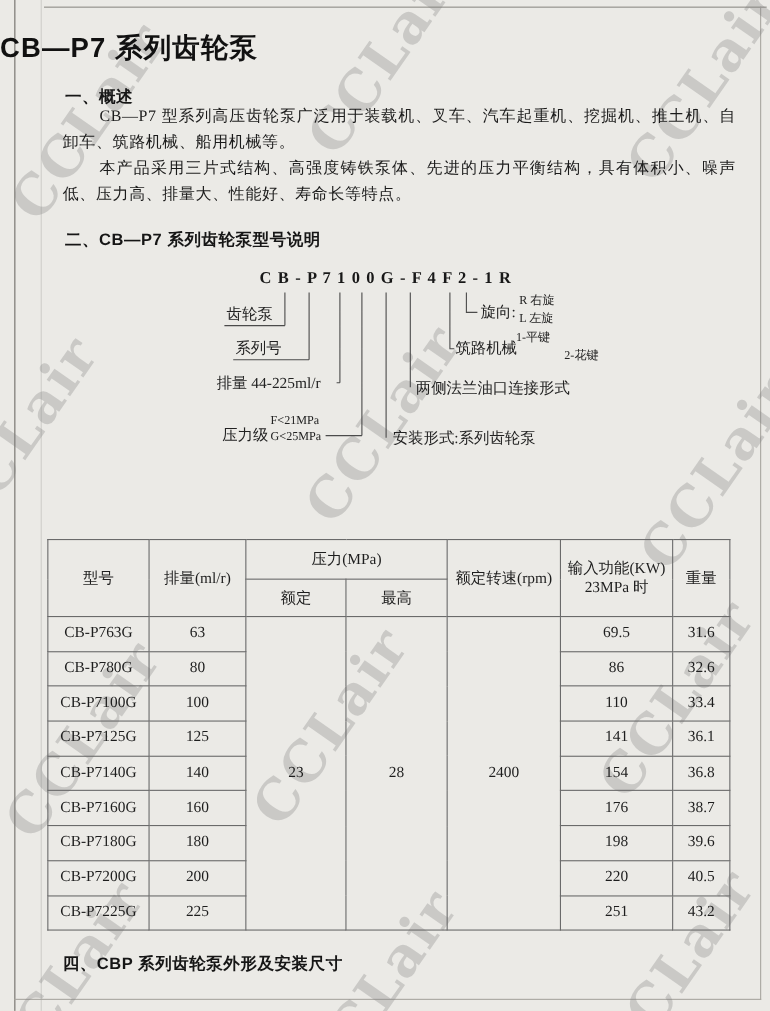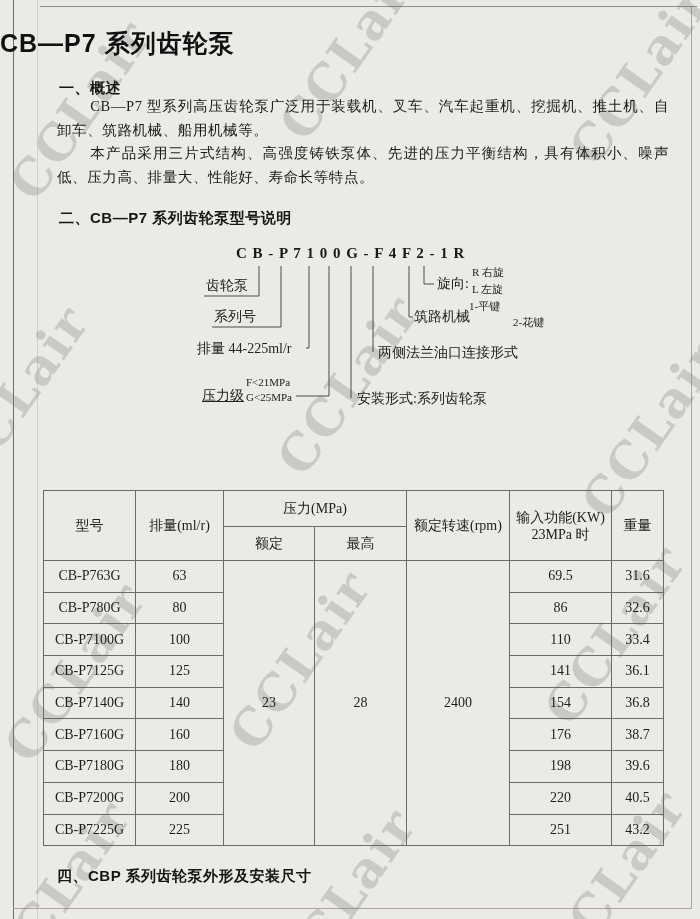--- a/index.html
+++ b/index.html
@@ -29,21 +29,21 @@
   .paras{position:absolute;left:57px;top:95px;width:612px;}
   .paras p{margin:0;text-indent:2.3em;font:14.5px/23.5px "Liberation Serif",serif;
            letter-spacing:.6px;text-align:justify;color:#1b1b1b;}
   
   .code{position:absolute;left:236px;top:245px;font:600 15px "Liberation Serif",serif;
         letter-spacing:1px;color:#181818;white-space:nowrap;}
   .dlines{position:absolute;left:0;top:240px;}
   .dlab{position:absolute;font:14px "Liberation Serif",serif;color:#222;white-space:nowrap;}
   .dsm{position:absolute;font:11px "Liberation Serif",serif;color:#222;white-space:nowrap;}
   .l-gear{left:206px;top:277px;}  .l-series{left:214px;top:308px;font-family:Liberation Mono, monospace;}
-  .l-disp{left:197px;top:340px;}  .l-pc{left:202px;top:387px;text-decoration:underline;}
+  .l-disp{left:197px;top:340px;}  .l-pc{left:202px;top:387px;}
   .l-pf{left:246px;top:376px;}    .l-pg{left:246px;top:391px;}
   .l-mount{left:357px;top:390px;} .l-flange{left:378px;top:344px;}
   .l-shaft{left:414px;top:308px;} .l-s1{left:469px;top:299px;text-align:right;} .l-s2{left:469px;top:315px;margin-left:44px;}
   .l-rot{left:437px;top:275px;}   .l-rr{left:472px;top:265px;} .l-rl{left:472px;top:282px;}
   
   .spec{position:absolute;left:43px;top:490px;border-collapse:collapse;table-layout:fixed;
         border:1px solid #565656;}
   .spec th,.spec td{border:1px solid #6a6a6a;font:14px "Liberation Serif",serif;font-weight:normal;
         text-align:center;vertical-align:middle;color:#1d1d1d;padding:0;overflow:hidden;}
   .spec thead tr:first-child th{height:35px;}

